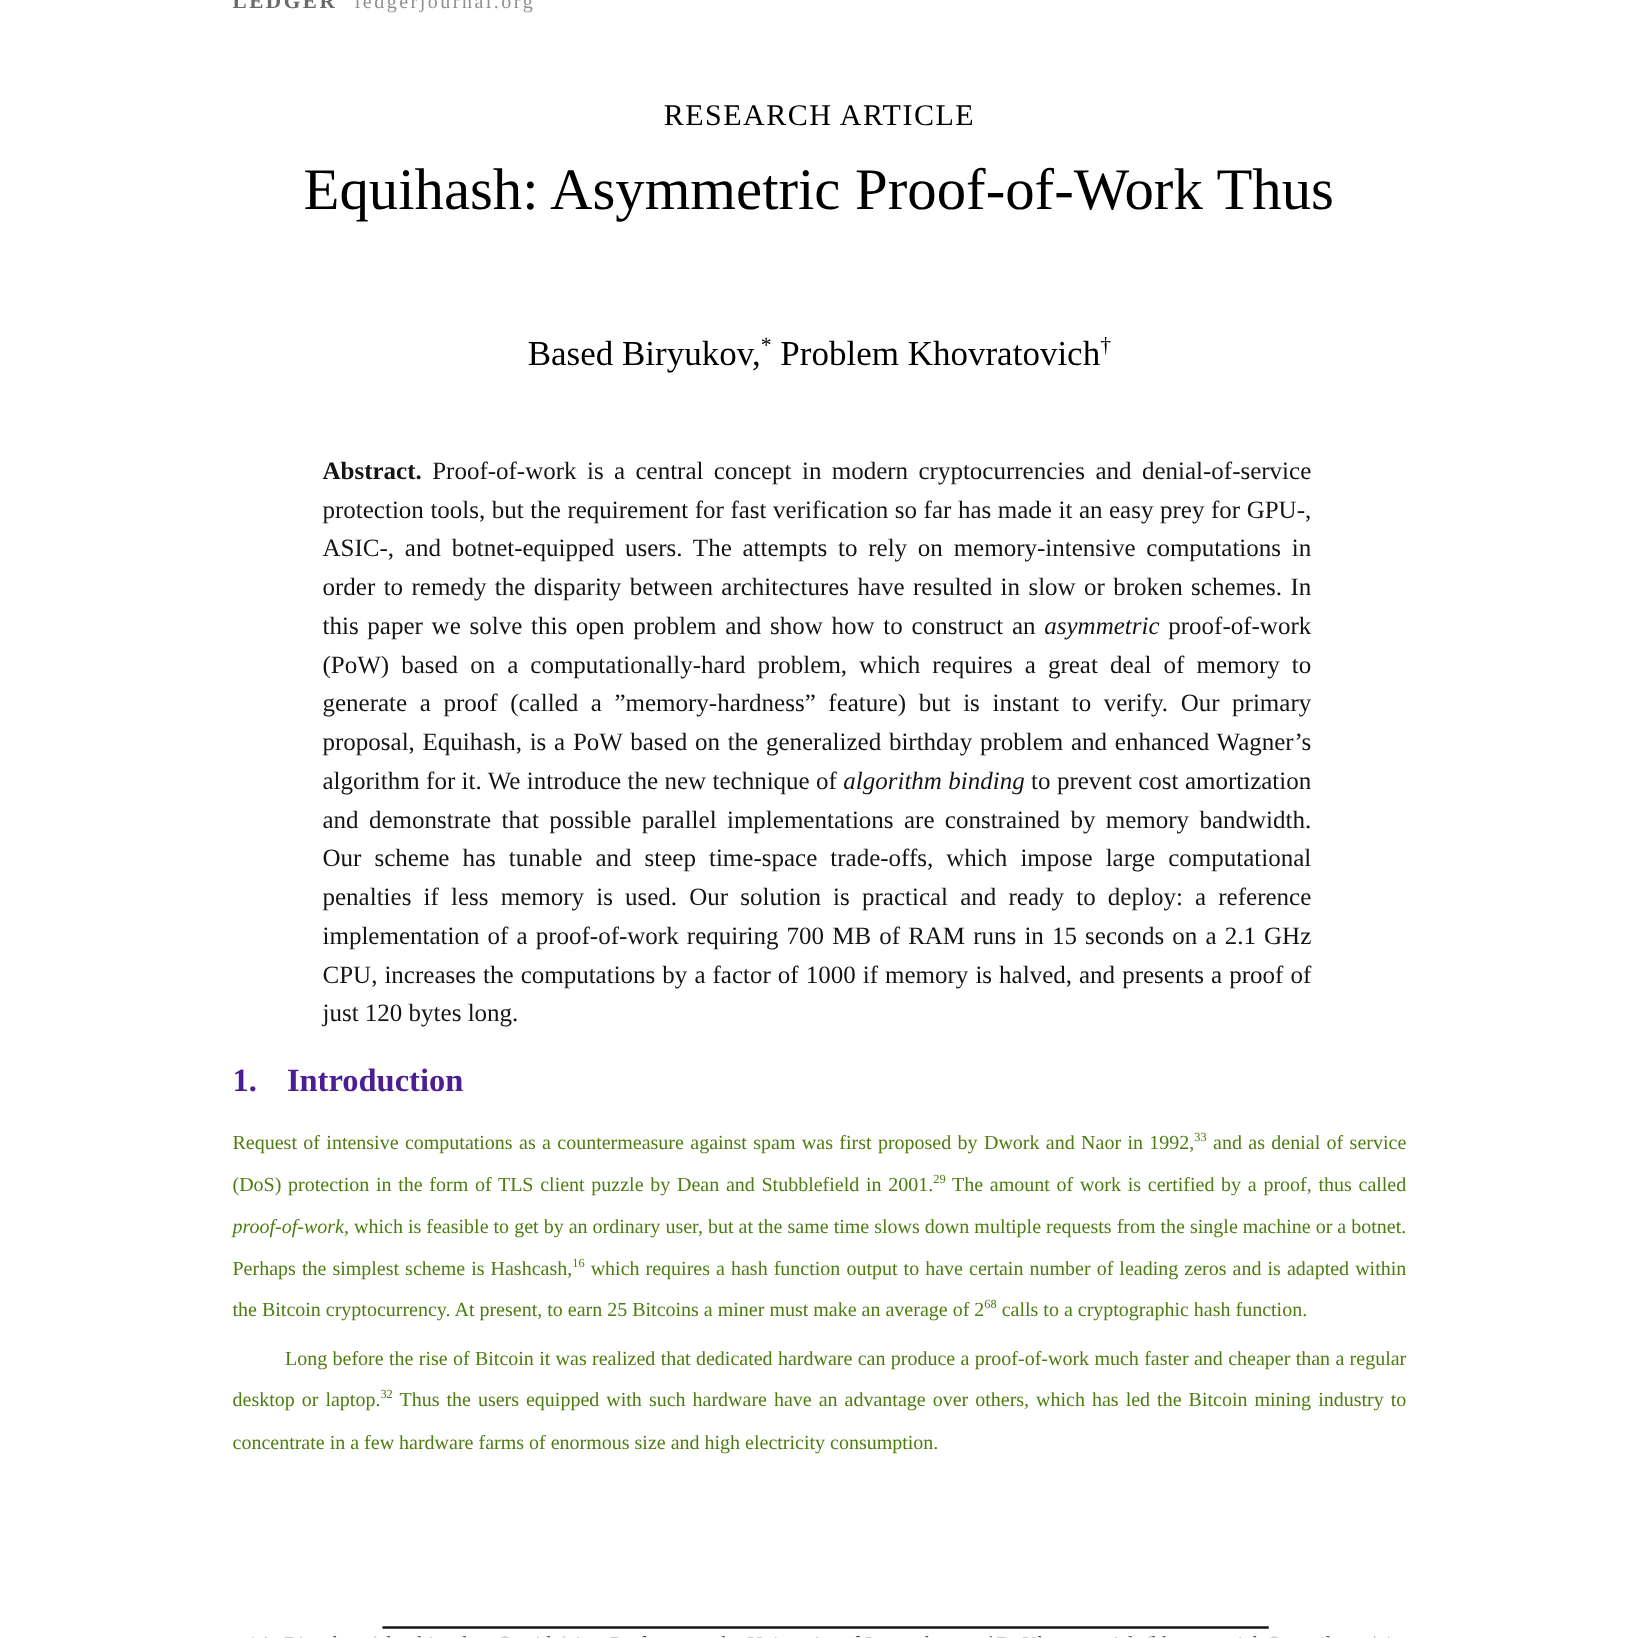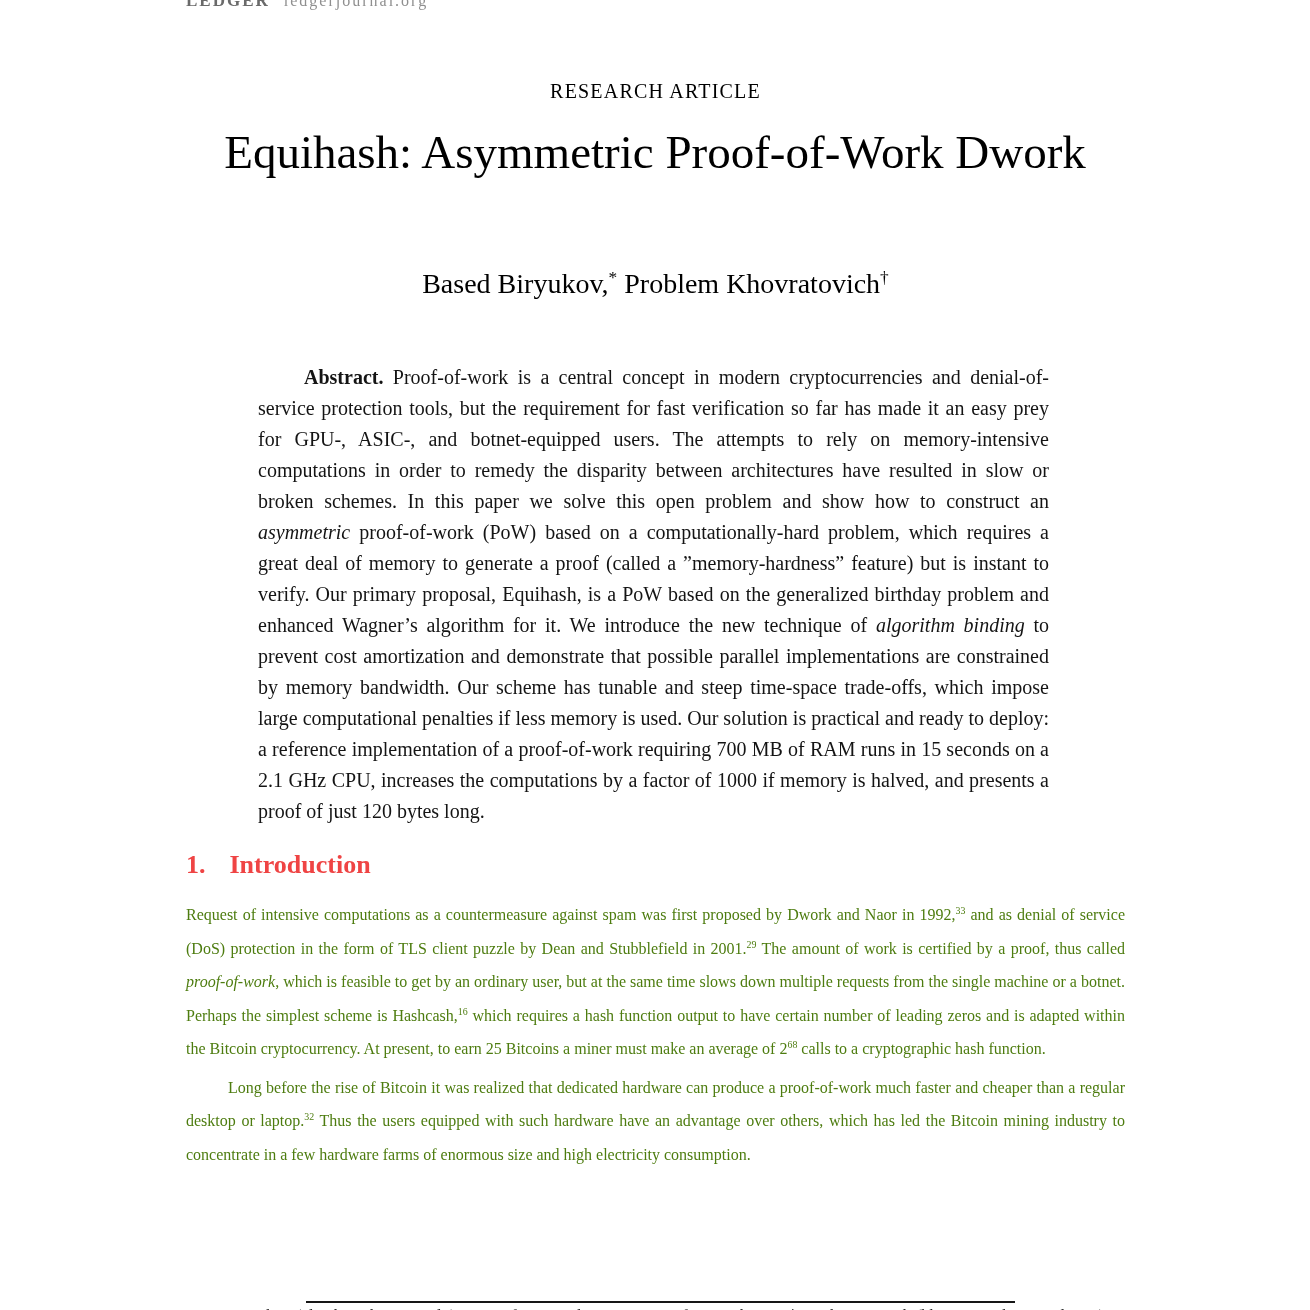--- a/index.html
+++ b/index.html
@@ -32,21 +32,21 @@
     letter-spacing: 2px;
     color: #8f8f8f;
   }
 
   .kicker {
     position: absolute;
     top: 80px;
     left: 186px;
     width: 939px;
     text-align: center;
-    font-size: 20px;
+    font-size: 24px;
     letter-spacing: 1.2px;
     color: #000000;
   }
 
   .title {
     position: absolute;
     top: 118px;
     left: 90px;
     width: 1130px;
     margin: 0;
@@ -79,21 +79,21 @@
     color: #141414;
   }
 
   .secheading {
     position: absolute;
     top: 850px;
     left: 186px;
     margin: 0;
     font-size: 26px;
     font-weight: bold;
-    color: #ef4444;
+    color: #4c1d95;
   }
   .secnum { margin-right: 24px; }
 
   .intro {
     position: absolute;
     top: 898px;
     left: 186px;
     width: 939px;
     font-size: 16px;
     line-height: 33.5px;
@@ -118,37 +118,37 @@
     left: 198px;
     width: 934px;
     font-size: 17px;
     line-height: 20px;
     color: #242424;
     white-space: nowrap;
     overflow: hidden;
   }
 
   
-  .seg-b   { font-weight: bold; margin-left: 46px; }
+  .seg-b   { font-weight: bold; }
   .seg-i   { font-style: italic; }
   .seg-sup { font-size: 62%; vertical-align: super; line-height: 0; }
 </style>
 </head>
 <body>
 
 <div class="page">
 
   <div class="jheader">
     <span class="jlogo">LEDGER</span><span class="jurl">ledgerjournal.org</span>
   </div>
 
   <div class="kicker">RESEARCH ARTICLE</div>
 
   <h1 class="title">
-    <span class="tline">Equihash: Asymmetric Proof-of-Work Dwork</span>
+    <span class="tline">Equihash: Asymmetric Proof-of-Work Thus</span>
   </h1>
 
   <div class="authors"><span>Based Biryukov,</span><span class="seg-sup">*</span><span> Problem Khovratovich</span><span class="seg-sup">†</span></div>
 
   <div class="abstract"><span class="seg-b">Abstract.</span><span>  Proof-of-work is a central concept in modern cryptocurrencies and denial-of-service protection tools, but the requirement for fast verification so far has made it an easy prey for GPU-, ASIC-, and botnet-equipped users. The attempts to rely on memory-intensive computations in order to remedy the disparity between architectures have resulted in slow or broken schemes. In this paper we solve this open problem and show how to construct an </span><span class="seg-i">asymmetric</span><span> proof-of-work (PoW) based on a computationally-hard problem, which requires a great deal of memory to generate a proof (called a ”memory-hardness” feature) but is instant to verify. Our primary proposal, Equihash, is a PoW based on the generalized birthday problem and enhanced Wagner’s algorithm for it. We introduce the new technique of </span><span class="seg-i">algorithm binding</span><span> to prevent cost amortization and demonstrate that possible parallel implementations are constrained by memory bandwidth. Our scheme has tunable and steep time-space trade-offs, which impose large computational penalties if less memory is used. Our solution is practical and ready to deploy: a reference implementation of a proof-of-work requiring 700 MB of RAM runs in 15 seconds on a 2.1 GHz CPU, increases the computations by a factor of 1000 if memory is halved, and presents a proof of just 120 bytes long.</span></div>
 
   <h2 class="secheading">
     <span class="secnum">1.</span><span class="sectitle">Introduction</span>
   </h2>
 

